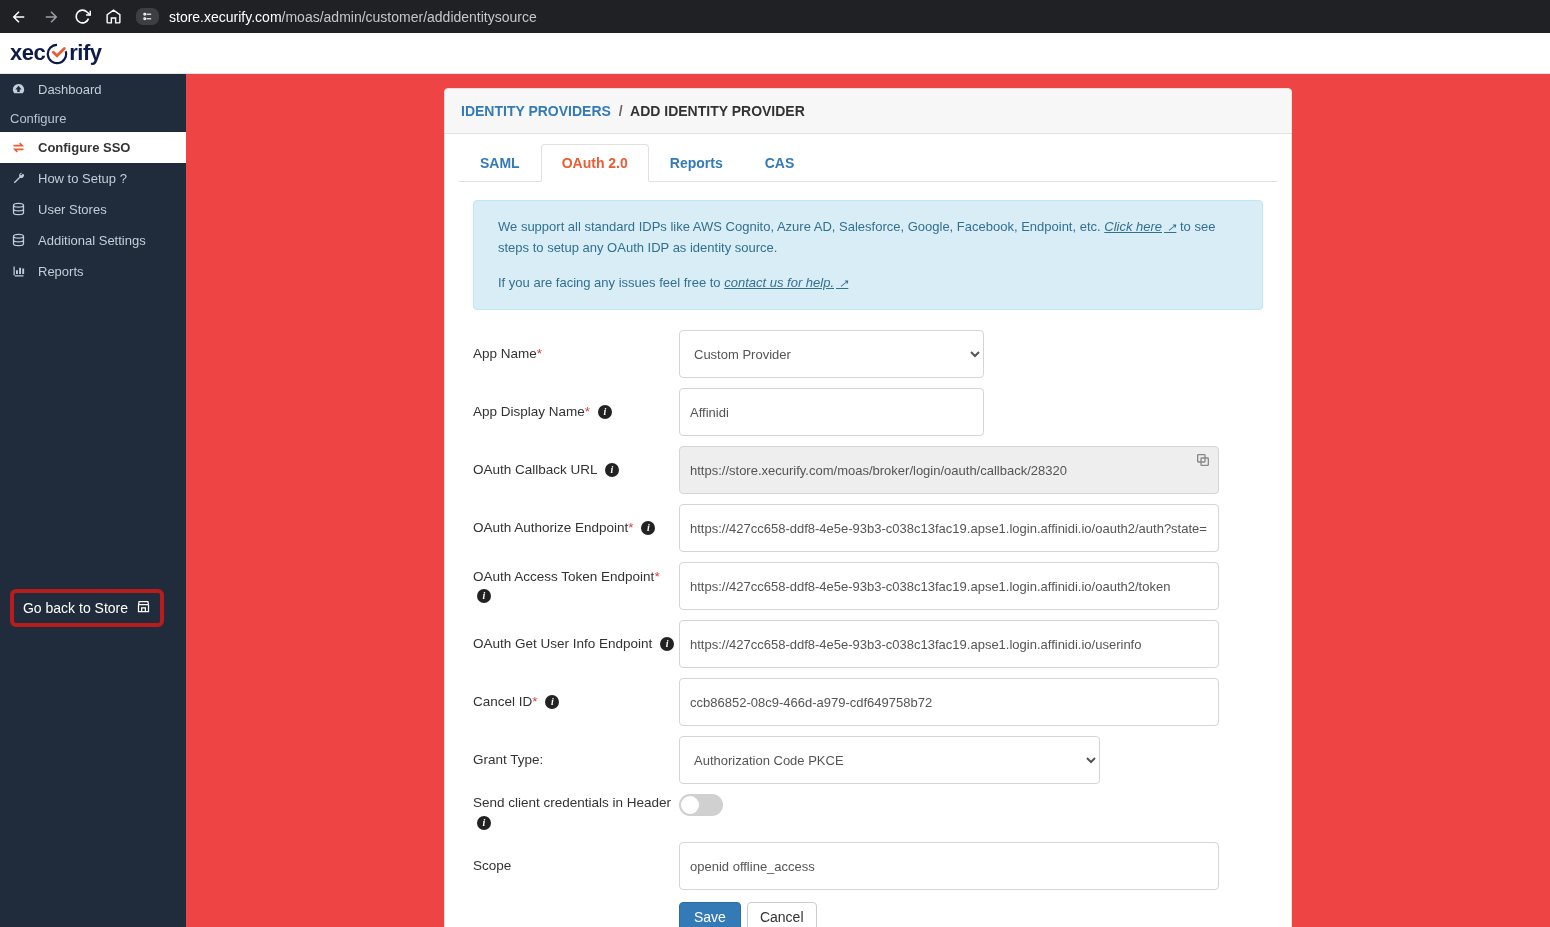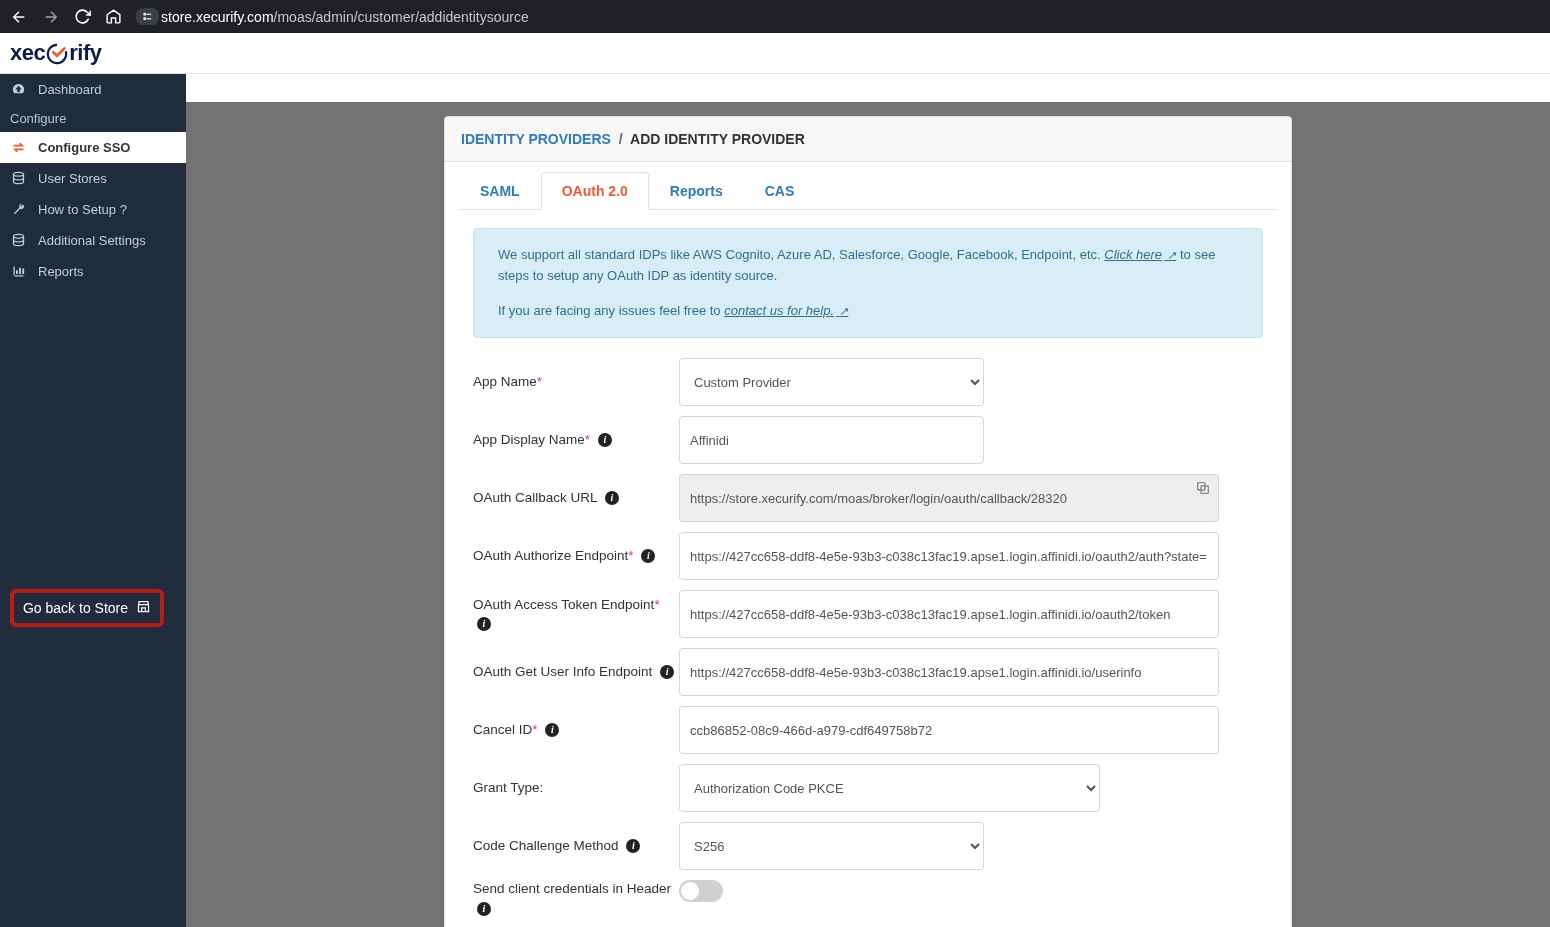--- a/index.html
+++ b/index.html
@@ -17,21 +17,21 @@
 .browser-chrome {
   background: #202124;
   height: 33px;
   display: flex;
   align-items: center;
   padding: 0 10px;
   gap: 14px;
 }
 .nav-arrow, .nav-icon { color: #9aa0a6; cursor: default; display: inline-flex; align-items: center; }
 .nav-arrow.active { color: #fff; }
-.url-container { display: flex; align-items: center; gap: 2px; flex: 1; }
+.url-container { display: flex; align-items: center; gap: 10px; flex: 1; }
 .lock-box {
   background: #3c4043;
   border-radius: 7px;
   padding: 3px 6px;
   font-size: 11px;
   color: #fff;
   display: flex;
   align-items: center;
   gap: 4px;
 }
@@ -102,21 +102,21 @@
   color: #fff;
   font-size: 14px;
   display: flex;
   align-items: center;
   justify-content: center;
   gap: 8px;
   cursor: pointer;
 }
 
 
-.main { flex: 1; background: #737373; overflow: auto; padding: 0 0 30px 0; margin-top: 28px; }
+.main { flex: 1; background: #ef4444; overflow: auto; padding: 0 0 30px 0; }
 .content-box {
   margin: 14px auto 0;
   width: 848px;
 }
 .breadcrumb-bar {
   background: #f7f7f7;
   border: 1px solid #e1e1e1;
   border-radius: 4px 4px 0 0;
   padding: 14px 16px;
   font-size: 14px;
@@ -320,34 +320,34 @@
     <div class="side-item active">
       <span class="side-icon">
         <svg width="15" height="15" viewBox="0 0 24 24" fill="none" stroke="currentColor" stroke-width="2.5">
             <path d="M4 9h14l-4-4M20 15H6l4 4"></path>
           </svg>
       </span>
       <span>Configure SSO</span>
     </div>
     <div class="side-item">
       <span class="side-icon">
+        <svg width="15" height="15" viewBox="0 0 24 24" fill="currentColor">
+            <path d="M21 6.5a4.5 4.5 0 0 1-6.2 4.2L6 19.5 4.5 18l8.8-8.8A4.5 4.5 0 0 1 17.5 3l-2.8 2.8 1.5 1.5L19 4.5c.7.5 1.3 1.2 2 2z"></path>
+          </svg>
+      </span>
+      <span>How to Setup ?</span>
+    </div>
+    <div class="side-item">
+      <span class="side-icon">
         <svg width="15" height="15" viewBox="0 0 24 24" fill="none" stroke="currentColor" stroke-width="2">
             <ellipse cx="12" cy="5" rx="8" ry="3"></ellipse>
             <path d="M4 5v6c0 1.7 3.6 3 8 3s8-1.3 8-3V5M4 11v6c0 1.7 3.6 3 8 3s8-1.3 8-3v-6"></path>
           </svg>
       </span>
       <span>User Stores</span>
-    </div>
-    <div class="side-item">
-      <span class="side-icon">
-        <svg width="15" height="15" viewBox="0 0 24 24" fill="currentColor">
-            <path d="M21 6.5a4.5 4.5 0 0 1-6.2 4.2L6 19.5 4.5 18l8.8-8.8A4.5 4.5 0 0 1 17.5 3l-2.8 2.8 1.5 1.5L19 4.5c.7.5 1.3 1.2 2 2z"></path>
-          </svg>
-      </span>
-      <span>How to Setup ?</span>
     </div>
     <div class="side-item">
       <span class="side-icon">
         <svg width="15" height="15" viewBox="0 0 24 24" fill="none" stroke="currentColor" stroke-width="2">
             <ellipse cx="12" cy="5" rx="8" ry="3"></ellipse>
             <path d="M4 5v6c0 1.7 3.6 3 8 3s8-1.3 8-3V5M4 11v6c0 1.7 3.6 3 8 3s8-1.3 8-3v-6"></path>
           </svg>
       </span>
       <span>Additional Settings</span>
     </div>
@@ -452,28 +452,20 @@
 
           <div class="form-row">
             <div class="flabel">Grant Type:</div>
             <div class="fcontrol">
               <select class="input w-421">
                 <option>Authorization Code PKCE</option>
               </select>
             </div>
           </div>
 
-          <div class="form-row">
-            <div class="flabel"><span>Code Challenge Method</span> <span class="info-i">i</span></div>
-            <div class="fcontrol">
-              <select class="input w-305">
-                <option>S256</option>
-              </select>
-            </div>
-          </div>
 
           <div class="form-row" style="align-items:flex-start;">
             <div class="flabel"><span>Send client credentials in Header</span> <span class="info-i">i</span></div>
             <div class="fcontrol">
               <span class="toggle"><span class="knob"></span></span>
             </div>
           </div>
 
           <div class="form-row">
             <div class="flabel">Scope</div>

